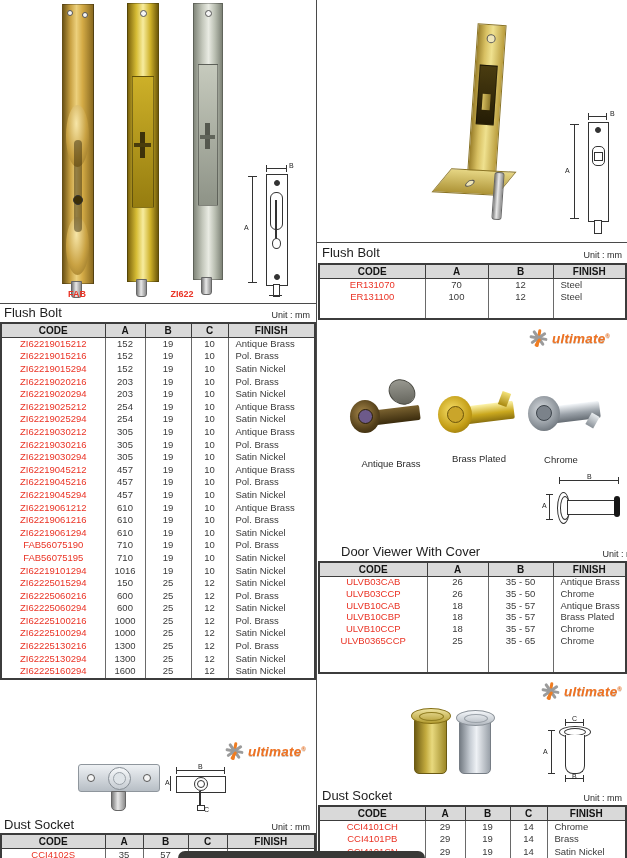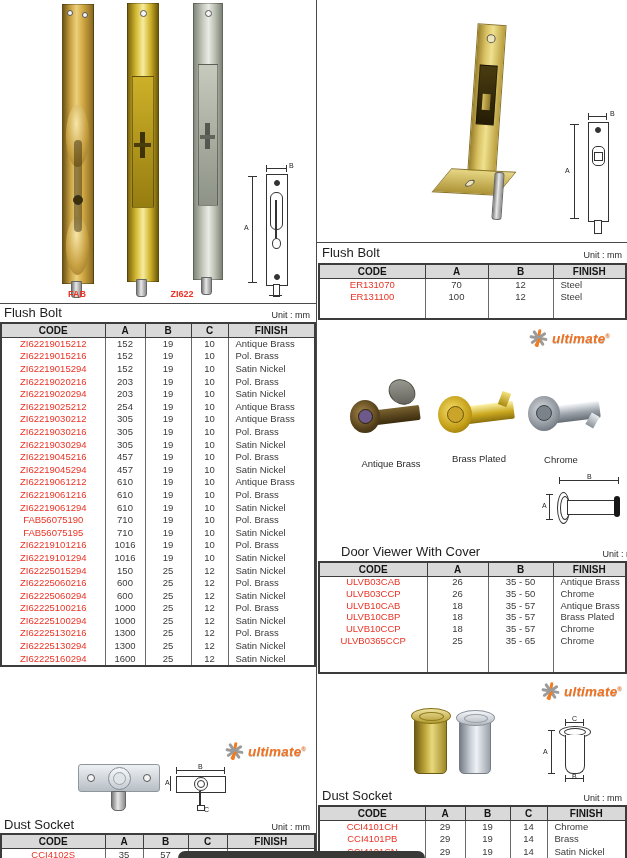--- a/index.html
+++ b/index.html
@@ -167,20 +167,27 @@
           <td class="finish">Satin Nickel</td>
         </tr>
         <tr>
           <td class="code">ZI62219025212</td>
           <td class="num">254</td>
           <td class="num">19</td>
           <td class="num">10</td>
           <td class="finish">Antique Brass</td>
         </tr>
         <tr>
+          <td class="code">ZI62219025294</td>
+          <td class="num">254</td>
+          <td class="num">19</td>
+          <td class="num">10</td>
+          <td class="finish">Satin Nickel</td>
+        </tr>
+        <tr>
           <td class="code">ZI62219030212</td>
           <td class="num">305</td>
           <td class="num">19</td>
           <td class="num">10</td>
           <td class="finish">Antique Brass</td>
         </tr>
         <tr>
           <td class="code">ZI62219030216</td>
           <td class="num">305</td>
           <td class="num">19</td>
@@ -188,20 +195,27 @@
           <td class="finish">Pol. Brass</td>
         </tr>
         <tr>
           <td class="code">ZI62219030294</td>
           <td class="num">305</td>
           <td class="num">19</td>
           <td class="num">10</td>
           <td class="finish">Satin Nickel</td>
         </tr>
         <tr>
+          <td class="code">ZI62219045212</td>
+          <td class="num">457</td>
+          <td class="num">19</td>
+          <td class="num">10</td>
+          <td class="finish">Antique Brass</td>
+        </tr>
+        <tr>
           <td class="code">ZI62219045216</td>
           <td class="num">457</td>
           <td class="num">19</td>
           <td class="num">10</td>
           <td class="finish">Pol. Brass</td>
         </tr>
         <tr>
           <td class="code">ZI62219045294</td>
           <td class="num">457</td>
           <td class="num">19</td>
@@ -235,27 +249,20 @@
           <td class="num">19</td>
           <td class="num">10</td>
           <td class="finish">Pol. Brass</td>
         </tr>
         <tr>
           <td class="code">FAB56075195</td>
           <td class="num">710</td>
           <td class="num">19</td>
           <td class="num">10</td>
           <td class="finish">Satin Nickel</td>
-        </tr>
-        <tr>
-          <td class="code">ZI62219101216</td>
-          <td class="num">1016</td>
-          <td class="num">19</td>
-          <td class="num">10</td>
-          <td class="finish">Pol. Brass</td>
         </tr>
         <tr>
           <td class="code">ZI62219101294</td>
           <td class="num">1016</td>
           <td class="num">19</td>
           <td class="num">10</td>
           <td class="finish">Satin Nickel</td>
         </tr>
         <tr>
           <td class="code">ZI62225015294</td>

